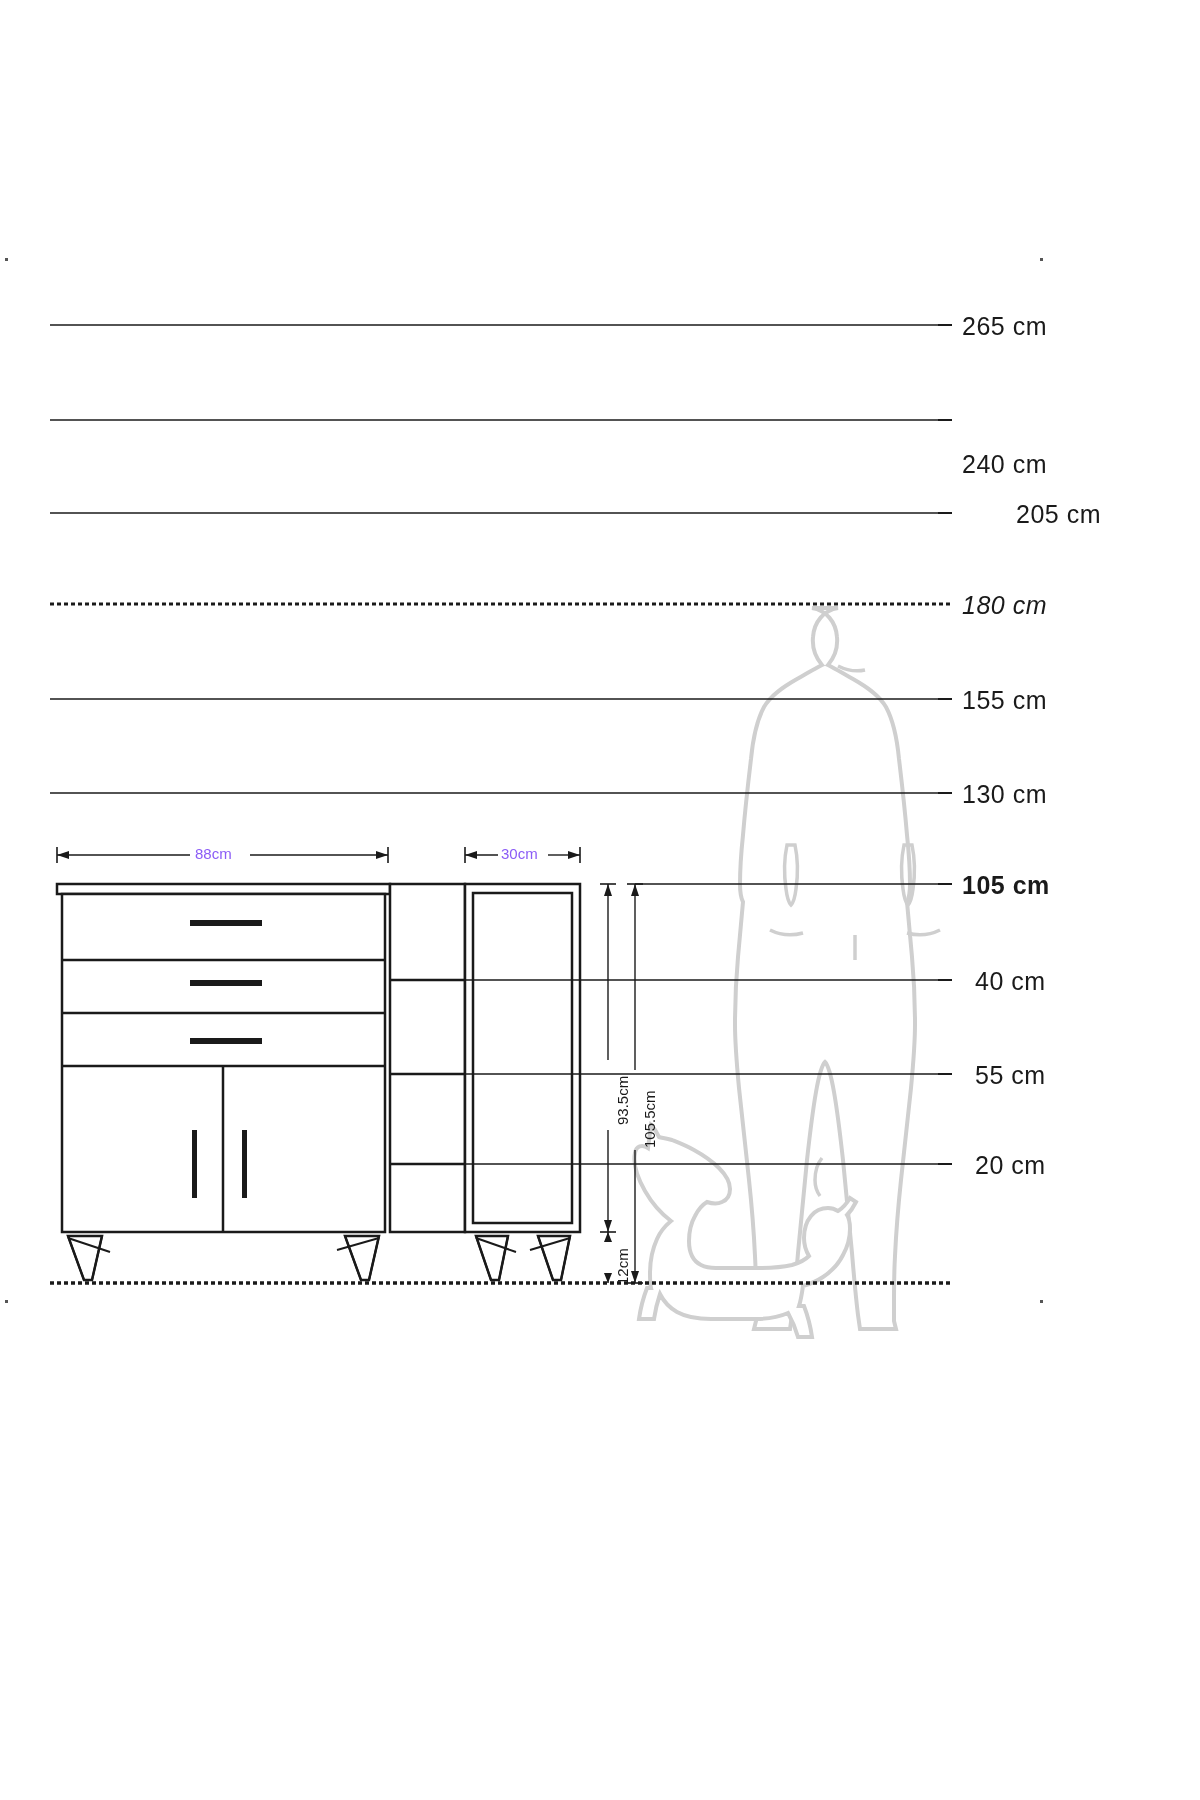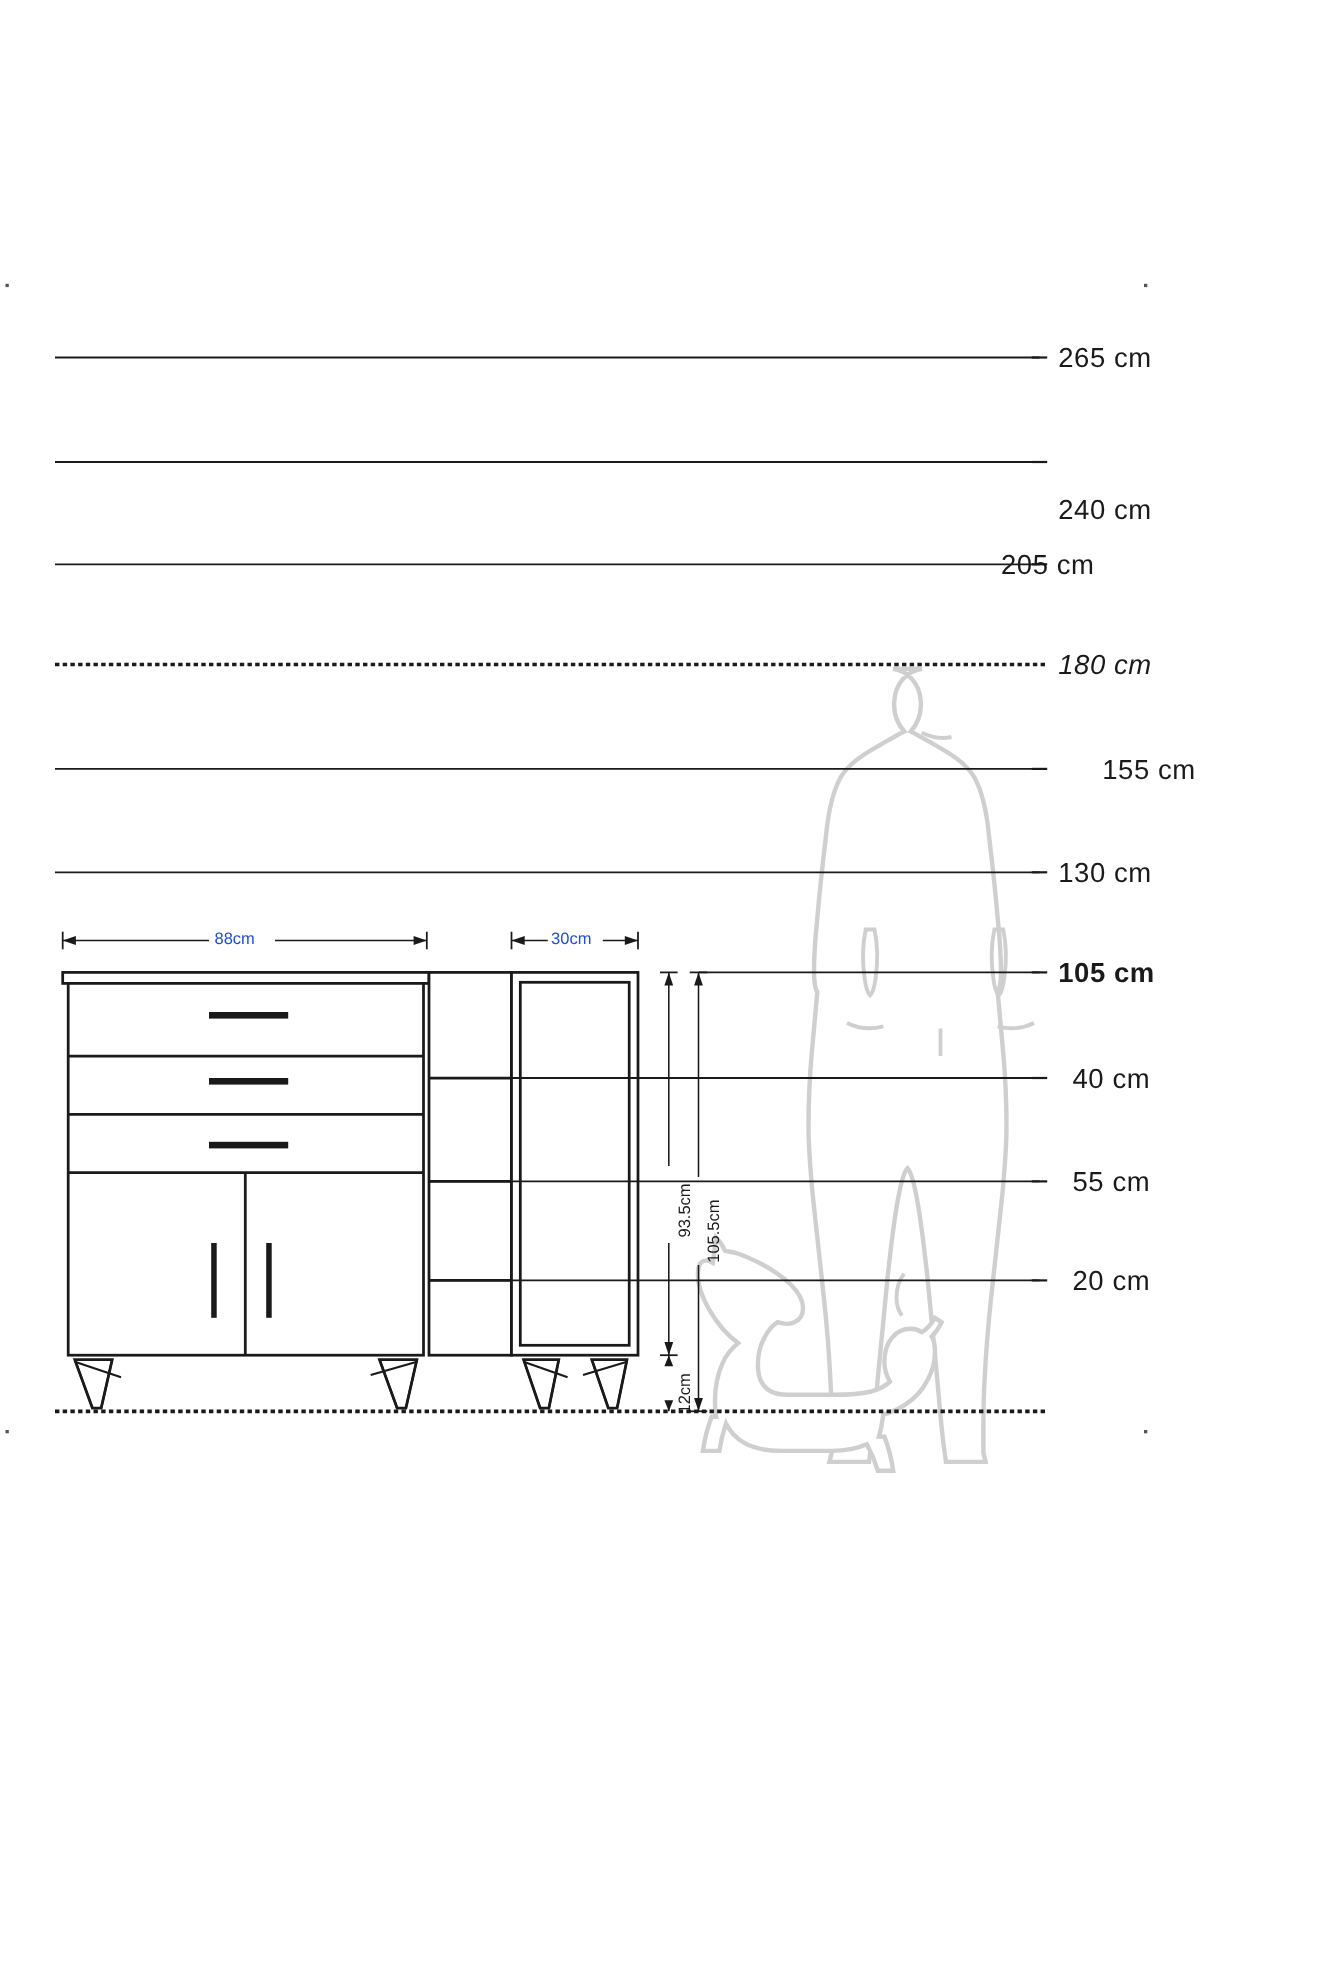--- a/index.html
+++ b/index.html
@@ -33,21 +33,21 @@
     font-family: "Liberation Sans", sans-serif;
     font-size: 25px;
     color: #1a1a1a;
     white-space: nowrap;
     letter-spacing: 0.5px;
   }
   .dim-label {
     position: absolute;
     font-family: "Liberation Sans", sans-serif;
     font-size: 15px;
-    color: #1d4ed8;
+    color: #8b5cf6;
     white-space: nowrap;
   }
   .dim-label-v {
     position: absolute;
     font-family: "Liberation Sans", sans-serif;
     font-size: 15px;
     color: #1a1a1a;
     white-space: nowrap;
     transform-origin: left top;
     transform: rotate(-90deg);
@@ -284,23 +284,23 @@
       <line x1="608" y1="1232" x2="608" y2="1240" stroke="#1a1a1a" stroke-width="1.4"></line>
       <line x1="608" y1="1275" x2="608" y2="1283" stroke="#1a1a1a" stroke-width="1.4"></line>
       <path d="M608 1232 L604 1242 L612 1242 Z" fill="#1a1a1a"></path>
       <path d="M608 1283 L604 1273 L612 1273 Z" fill="#1a1a1a"></path>
     </g>
 
   </svg>
 
   <div class="scale-label" style="left:962px; top:312px;">265 cm</div>
   <div class="scale-label" style="left:962px; top:407px;margin-top:43px;">240 cm</div>
-  <div class="scale-label" style="left:910px; top:500px;">205 cm</div>
+  <div class="scale-label" style="left:1016px; top:500px;">205 cm</div>
   <div class="scale-label" style="left:962px; top:591px;font-style:italic;">180 cm</div>
-  <div class="scale-label" style="left:962px; top:686px;margin-left:40px;">155 cm</div>
+  <div class="scale-label" style="left:962px; top:686px;">155 cm</div>
   <div class="scale-label" style="left:962px; top:780px;">130 cm</div>
   <div class="scale-label" style="left:962px; top:871px;font-weight:bold;">105 cm</div>
   <div class="scale-label" style="left:975px; top:967px;">40 cm</div>
   <div class="scale-label" style="left:975px; top:1061px;">55 cm</div>
   <div class="scale-label" style="left:975px; top:1151px;">20 cm</div>
 
   <div class="dim-label" style="left:195px; top:845px;">88cm</div>
   <div class="dim-label" style="left:501px; top:845px;">30cm</div>
 
   <div class="dim-label-v" style="left:614px; top:1125px;">93.5cm</div>

